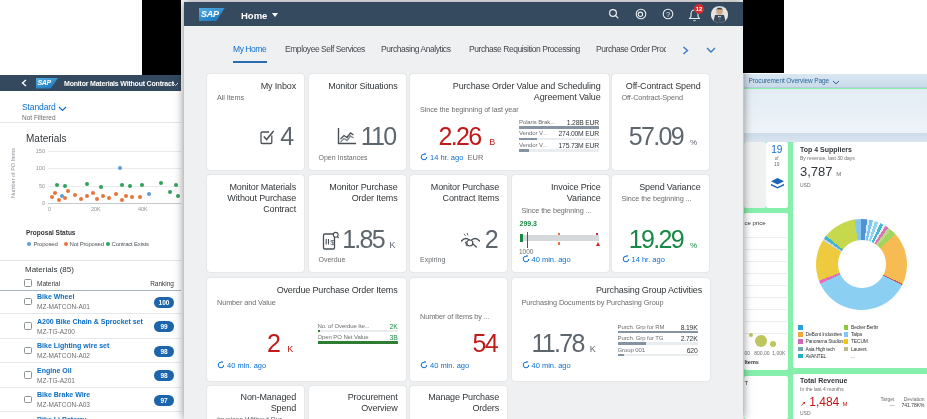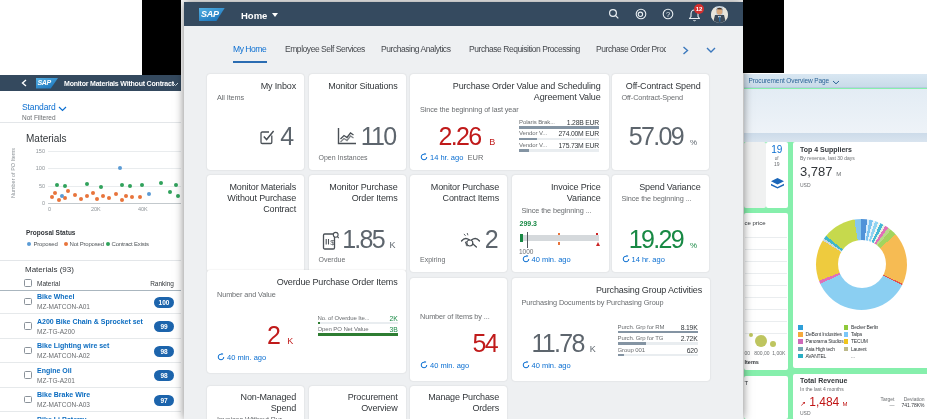--- a/index.html
+++ b/index.html
@@ -115,21 +115,21 @@
 <div class="dot dB" style="left:146.8px;top:116.8px;"></div>
 <div class="dot dB" style="left:59.8px;top:118.8px;"></div>
 <div class="abs" style="left:26px;top:153.5px;color:#32363a;font-size:6.5px;font-weight:bold;">Proposal Status</div>
 <div class="ldot" style="left:27px;top:166.5px;background:#5b9bd5;"></div>
 <div class="llab" style="left:33.5px;top:165.5px;">Proposed</div>
 <div class="ldot" style="left:63.5px;top:166.5px;background:#e8743b;"></div>
 <div class="llab" style="left:69.5px;top:165.5px;">Not Proposed</div>
 <div class="ldot" style="left:106px;top:166.5px;background:#31a25c;"></div>
 <div class="llab" style="left:111.5px;top:165.5px;">Contract Exists</div>
 <div class="hr" style="left:0;top:184.5px;width:181px;"></div>
-<div class="abs" style="left:25px;top:190px;color:#32363a;font-size:8px;">Materials (93)</div>
+<div class="abs" style="left:25px;top:190px;color:#32363a;font-size:8px;">Materials (85)</div>
 <div class="cb" style="left:24px;top:204px;"></div>
 <div class="abs" style="left:37px;top:204.5px;font-size:6.5px;color:#32363a;">Material</div>
 <div class="abs" style="left:140px;top:204.5px;width:34px;text-align:right;font-size:6.5px;color:#32363a;">Ranking</div>
 <div class="abs" style="left:0;top:214.5px;width:181px;height:1px;background:#aab6bf;"></div>
 <div class="mrow" style="top:214.5px;">
         <div class="cb" style="left:24px;top:8px;"></div>
         <div class="mname">Bike Wheel</div>
         <div class="mcode">MZ-MATCON-A01</div>
         <div class="badge">100</div>
       </div>
@@ -405,21 +405,21 @@
         <div class="ts" style="top:19px;">Since the beginning ...</div>
         <div class="tnum" style="top:52px;right:11.5px;">
           <span class="bignum grn">19.29</span>
           <span class="unit grn" style="margin-left:7px;font-size:8px;">%</span>
         </div>
         <div class="tref" style="bottom:8px;"><svg width="8" height="8" viewBox="0 0 8 8" style="margin-right:2px;vertical-align:-1px;">
 <path d="M6.8 4 A 2.8 2.8 0 1 1 4 1.2" stroke="#0a6ed1" stroke-width="1" fill="none"></path>
 <path d="M4 0 L6 1.2 L4 2.6 Z" fill="#0a6ed1" transform="translate(0.4,-0.3)"></path>
           </svg>14 hr. ago</div>
       </div>
-<div class="tile" style="left:23px;top:268px;width:198.5px;height:102.6px;">
+<div class="tile" style="left:23px;top:276px;width:198.5px;height:102.6px;">
         <div class="tt">Overdue Purchase Order Items</div>
         <div class="ts" style="top:20px;">Number and Value</div>
         <div class="abs" style="left:60px;top:53px;display:flex;align-items:baseline;">
           <span class="bignum red">2</span>
           <span style="font-size:9px;color:#c01a1a;margin-left:8px;">K</span>
         </div>
         <div class="mchart" style="left:110.5px;top:44.5px;">
           <div class="mcrow">
             <div class="mclab">No. of Overdue Ite...</div>
             <div class="mcval" style="color:#188944;">2K</div>

